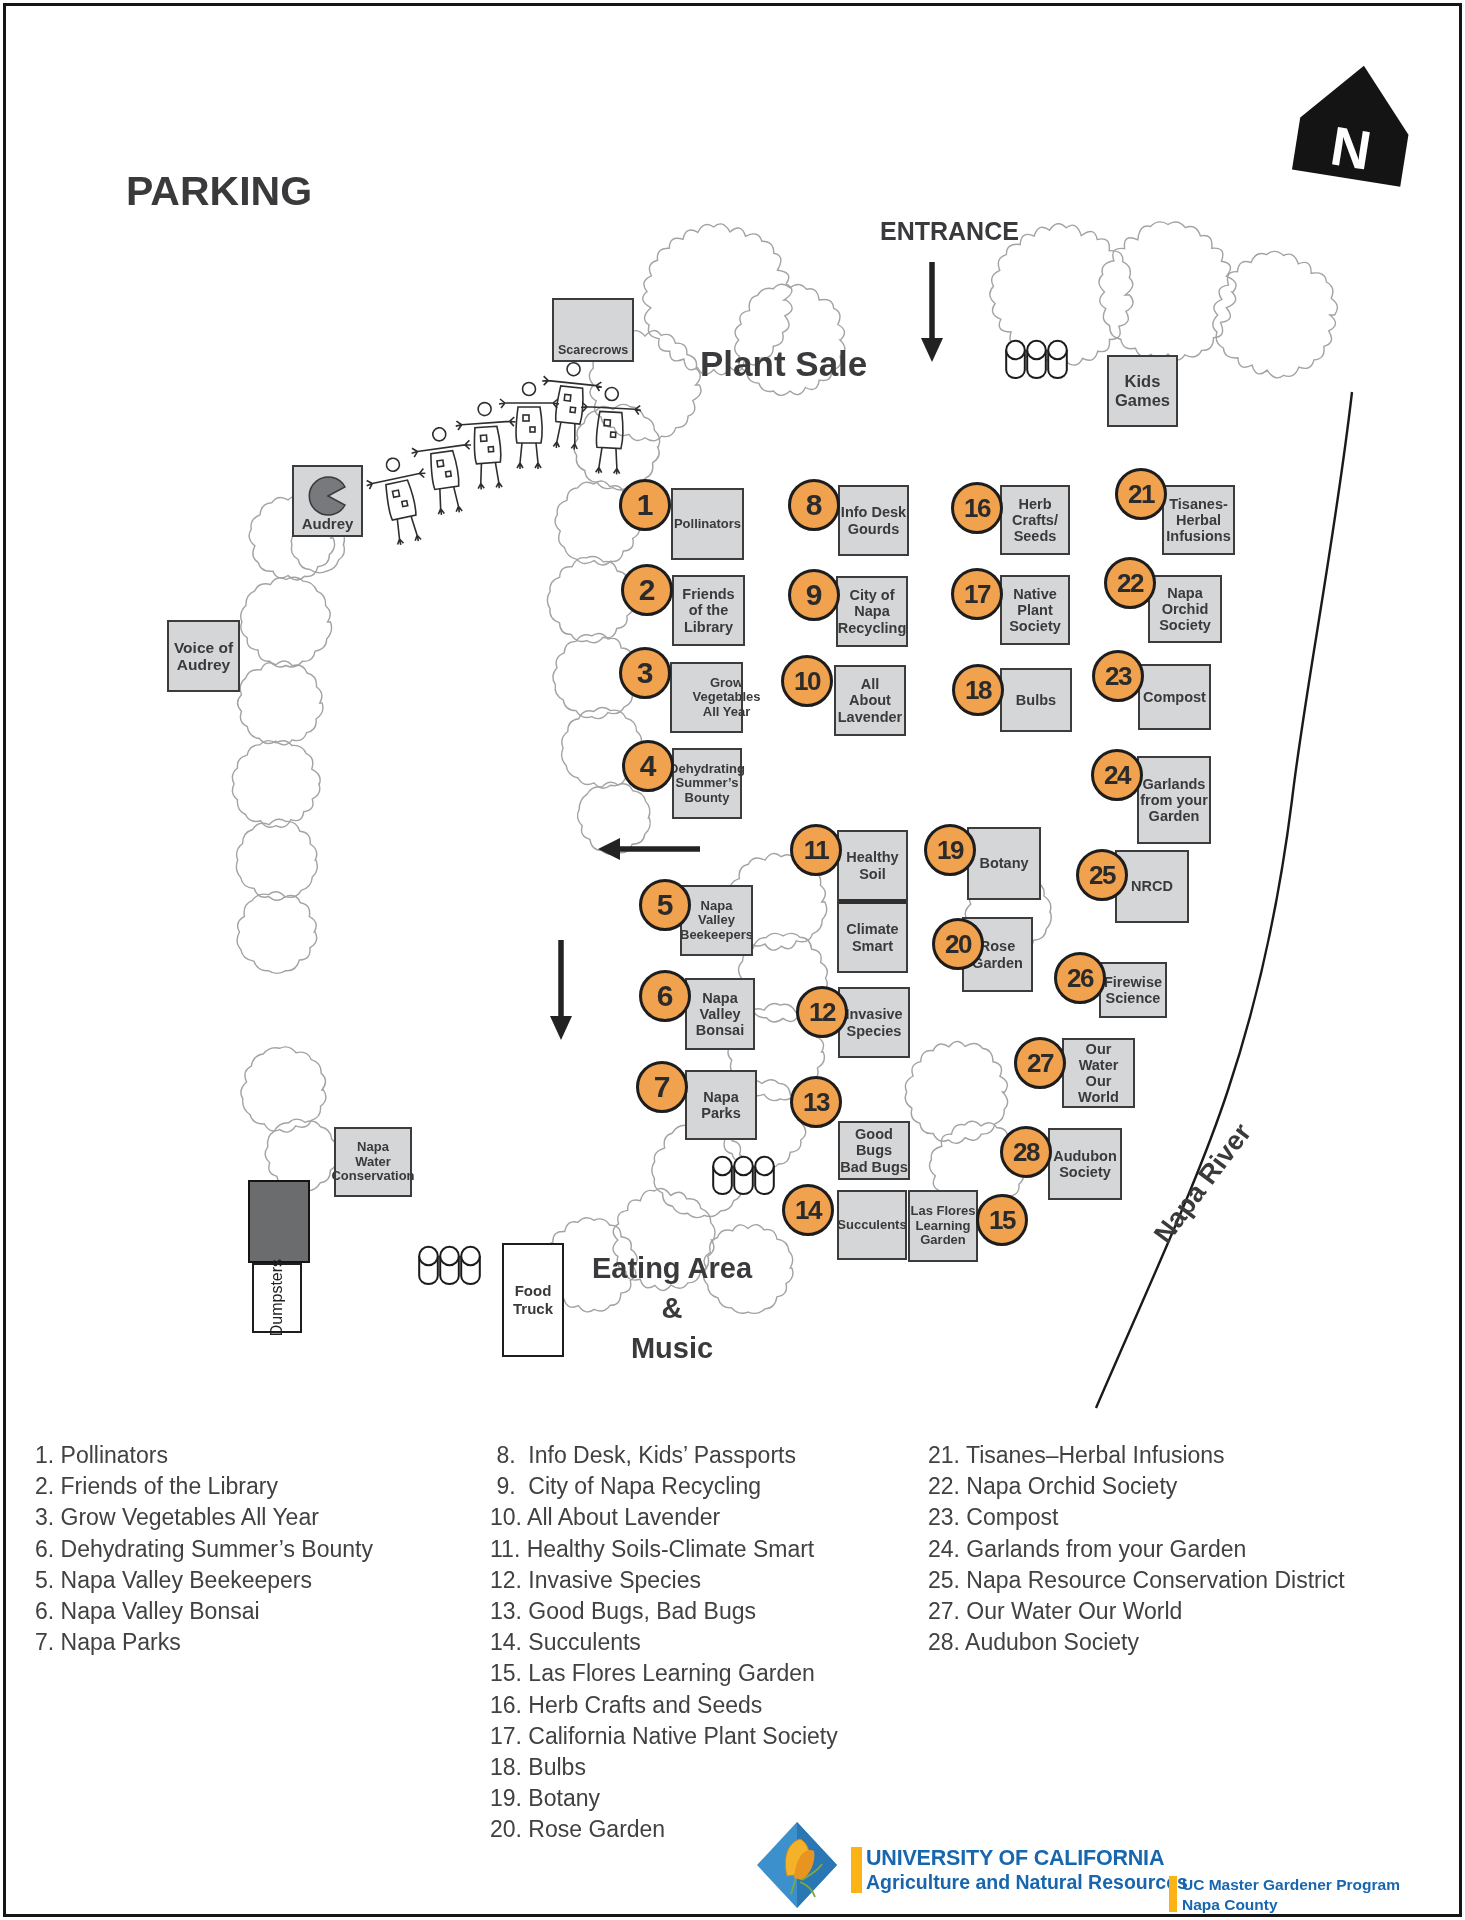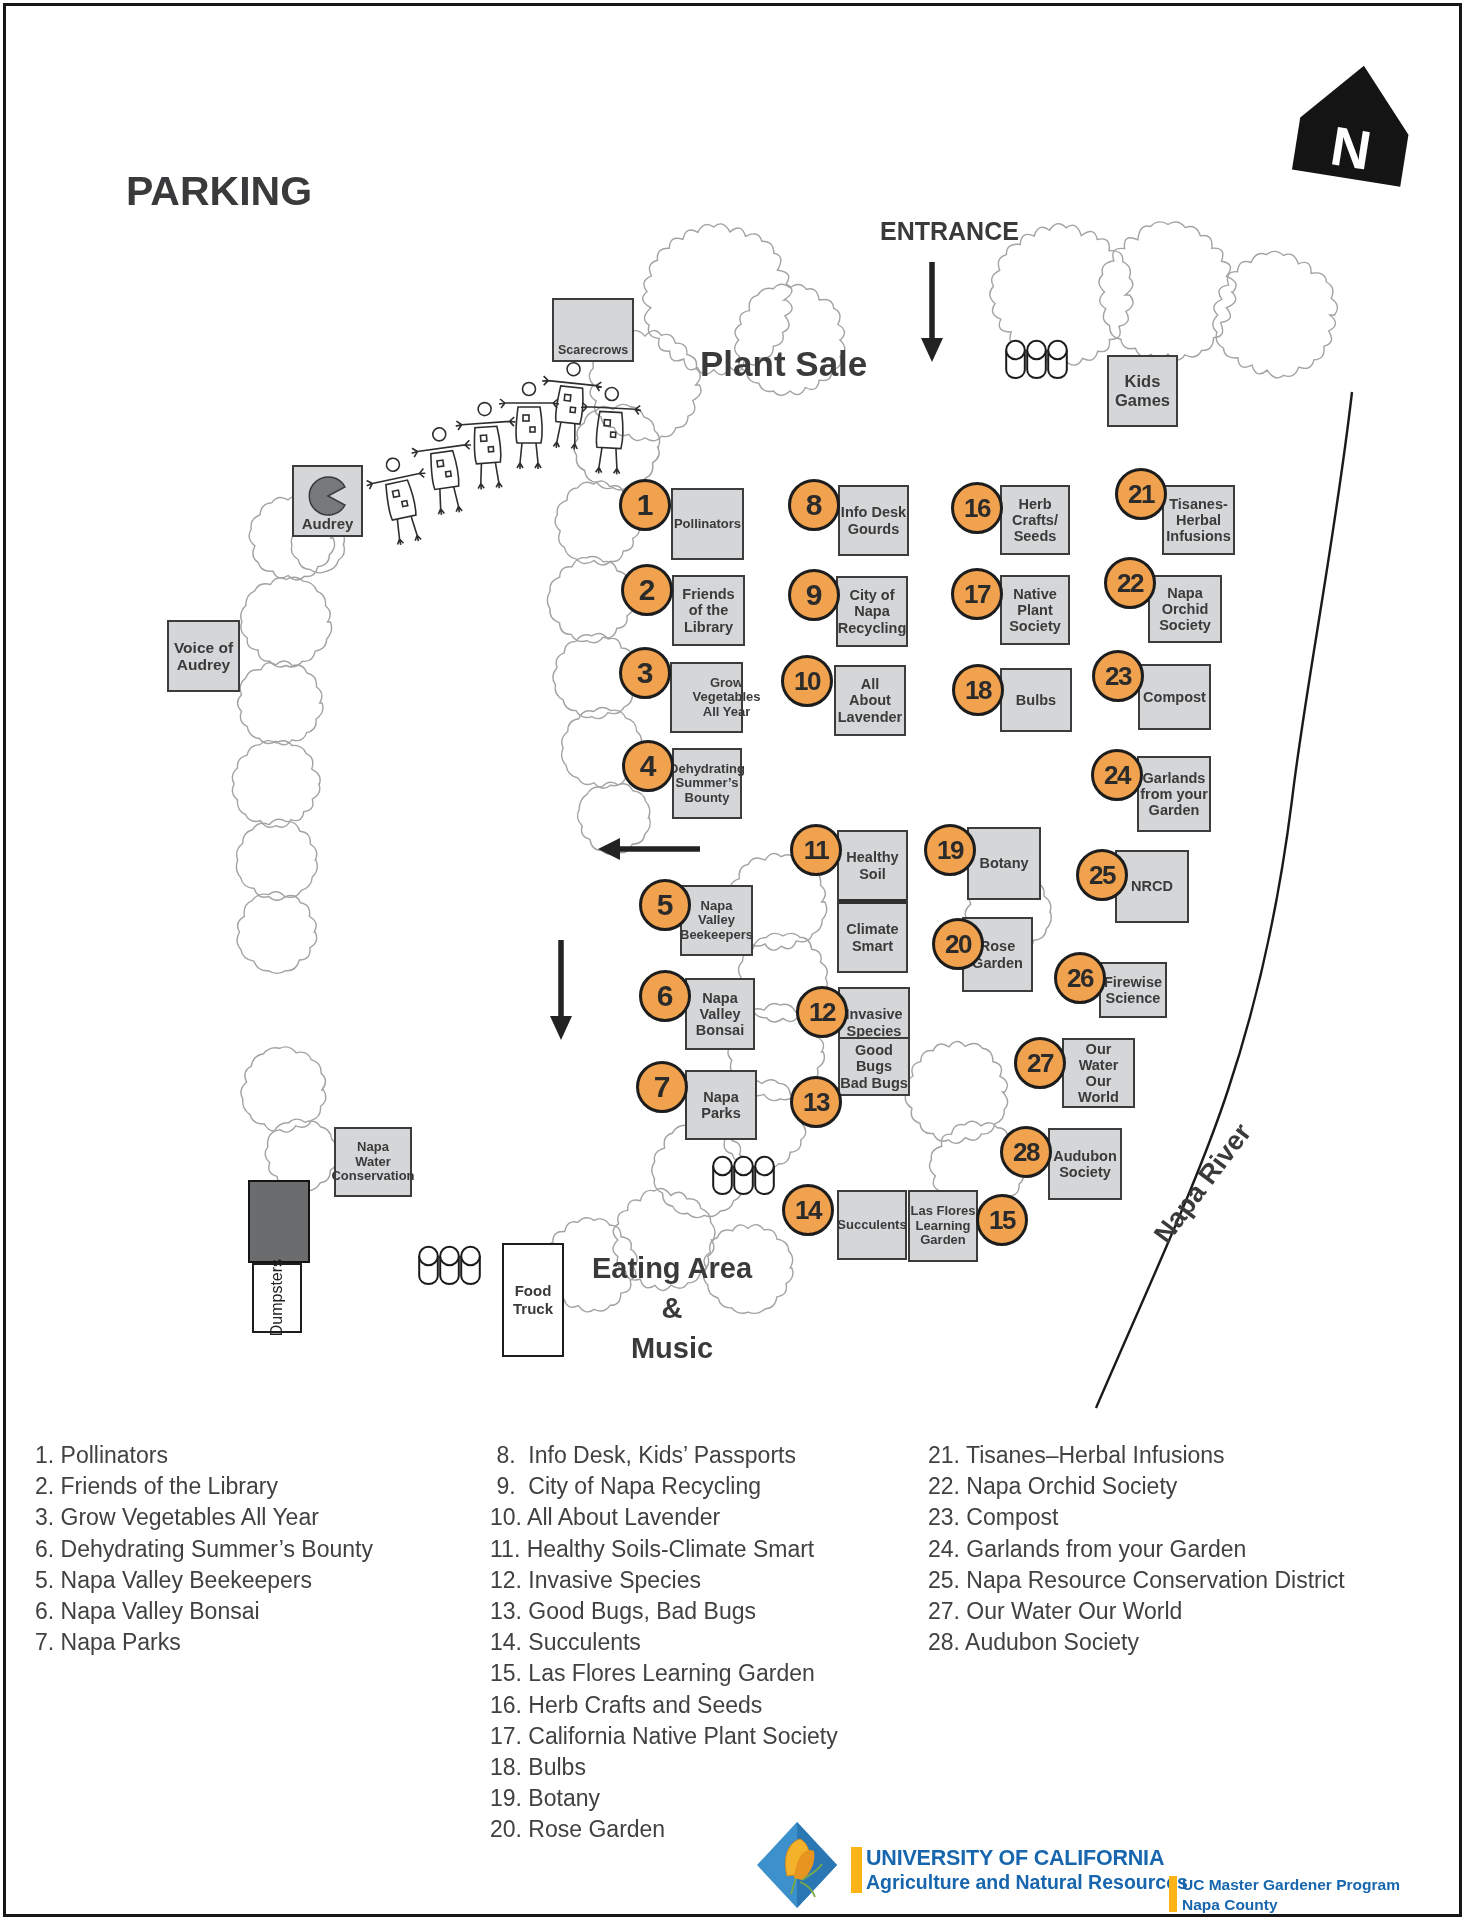--- a/index.html
+++ b/index.html
@@ -248,21 +248,21 @@
 About
 Lavender</div>
       <div class="bcircle two" style="left: 790px; top: 824px;">11</div>
       <div class="bbox split" style="left: 837px; top: 830px; width: 71px; height: 143px;"><div class="cell">Healthy
 Soil</div><div class="cell">Climate
 Smart</div></div>
       <div class="bcircle two" style="left: 796px; top: 986px;">12</div>
       <div class="bbox" style="left: 838px; top: 987px; width: 72px; height: 71px;">Invasive
 Species</div>
       <div class="bcircle two" style="left: 790px; top: 1076px;">13</div>
-      <div class="bbox" style="left: 838px; top: 1037px; width: 72px; height: 59px;">Good Bugs
+      <div class="bbox" style="left: 838px; top: 1121px; width: 72px; height: 59px;">Good Bugs
 Bad Bugs</div>
       <div class="bcircle two" style="left: 782px; top: 1184px;">14</div>
       <div class="bbox small" style="left: 837px; top: 1190px; width: 70px; height: 70px;">Succulents</div>
       <div class="bcircle two" style="left: 976px; top: 1194px;">15</div>
       <div class="bbox small" style="left: 908px; top: 1190px; width: 70px; height: 72px;">Las Flores
 Learning
 Garden</div>
       <div class="bcircle two" style="left: 951px; top: 482px;">16</div>
       <div class="bbox" style="left: 1000px; top: 485px; width: 70px; height: 70px;">Herb
 Crafts/
@@ -282,21 +282,21 @@
       <div class="bbox" style="left: 1162px; top: 485px; width: 73px; height: 70px;">Tisanes-
 Herbal
 Infusions</div>
       <div class="bcircle two" style="left: 1104px; top: 557px;">22</div>
       <div class="bbox" style="left: 1148px; top: 575px; width: 74px; height: 68px;">Napa
 Orchid
 Society</div>
       <div class="bcircle two" style="left: 1092px; top: 650px;">23</div>
       <div class="bbox" style="left: 1138px; top: 664px; width: 73px; height: 66px;">Compost</div>
       <div class="bcircle two" style="left: 1091px; top: 749px;">24</div>
-      <div class="bbox" style="left: 1137px; top: 756px; width: 74px; height: 76px; text-align: center;">Garlands
+      <div class="bbox" style="left: 1137px; top: 756px; width: 74px; height: 88px; text-align: center;">Garlands
 from your
 Garden</div>
       <div class="bcircle two" style="left: 1076px; top: 849px;">25</div>
       <div class="bbox" style="left: 1115px; top: 850px; width: 74px; height: 73px;">NRCD</div>
       <div class="bcircle two" style="left: 1054px; top: 952px;">26</div>
       <div class="bbox" style="left: 1099px; top: 962px; width: 68px; height: 56px;">Firewise
 Science</div>
       <div class="bcircle two" style="left: 1014px; top: 1037px;">27</div>
       <div class="bbox" style="left: 1062px; top: 1038px; width: 73px; height: 70px;">Our
 Water

